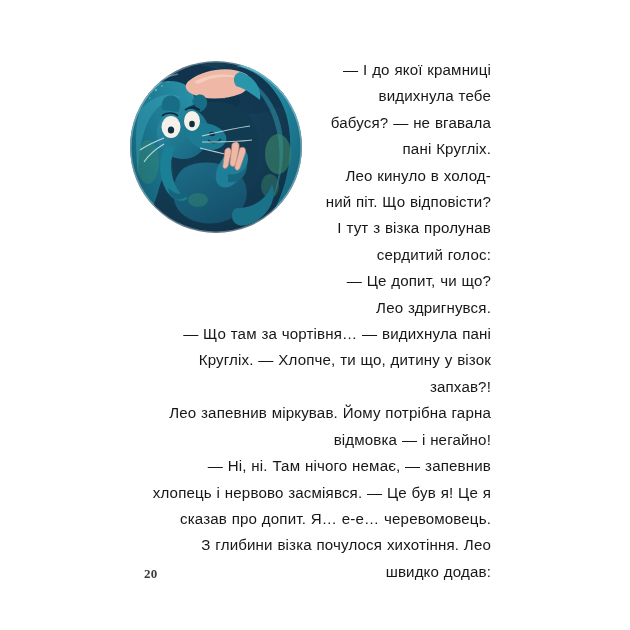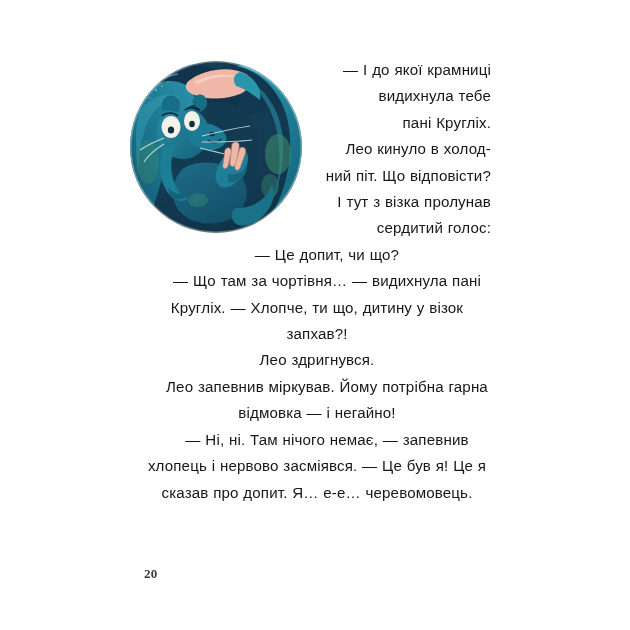--- a/index.html
+++ b/index.html
@@ -50,21 +50,21 @@
   #textcol .floater {
     float: left;
     width: 163px;
     height: 182px;
     shape-outside: circle(52% at 46% 50%);
     margin-left: -13px;
   }
   .para {
     margin: 0;
     text-indent: 20px;
-    text-align: center;
+    text-align: right;
   }
   .para.noindent { text-indent: 0; }
   .wrap-right {
     text-align: right;
   }
   .wrap-right .ln { display: block; white-space: nowrap; }
 
   
   #folio {
     position: absolute;
@@ -203,29 +203,31 @@
       <circle cx="88" cy="89" r="86" fill="none" stroke="#ffffff" stroke-width="3" opacity="0.35"></circle>
     </svg>
   </div>
 
   <div id="textcol">
     <div class="floater"></div>
 
     <div class="wrap-right">
       <span class="ln">— І до якої крамниці</span>
       <span class="ln">видихнула тебе</span>
+      <span class="ln">бабуся? — не вгавала</span>
       <span class="ln">пані Кругліх.</span>
       <span class="ln">Лео кинуло в холод-</span>
       <span class="ln">ний піт. Що відповісти?</span>
       <span class="ln">І тут з візка пролунав</span>
       <span class="ln">сердитий голос:</span>
     </div>
 
     <p class="para">— Це допит, чи що?</p>
+    <p class="para noindent">Лео здригнувся.</p>
     <p class="para">— Що там за чортівня… — видихнула пані Кругліх. — Хлопче, ти що, дитину у візок запхав?!</p>
-    <p class="para noindent">Лео здригнувся.</p>
     <p class="para">Лео запевнив міркував. Йому потрібна гарна відмовка — і негайно!</p>
     <p class="para">— Ні, ні. Там нічого немає, — запевнив хлопець і нервово засміявся. — Це був я! Це я сказав про допит. Я… е-е… черевомовець.</p>
+    <p class="para">З глибини візка почулося хихотіння. Лео швидко додав:</p>
   </div>
 
   <div id="folio">20</div>
 
 </div>
 
 </body></html>

